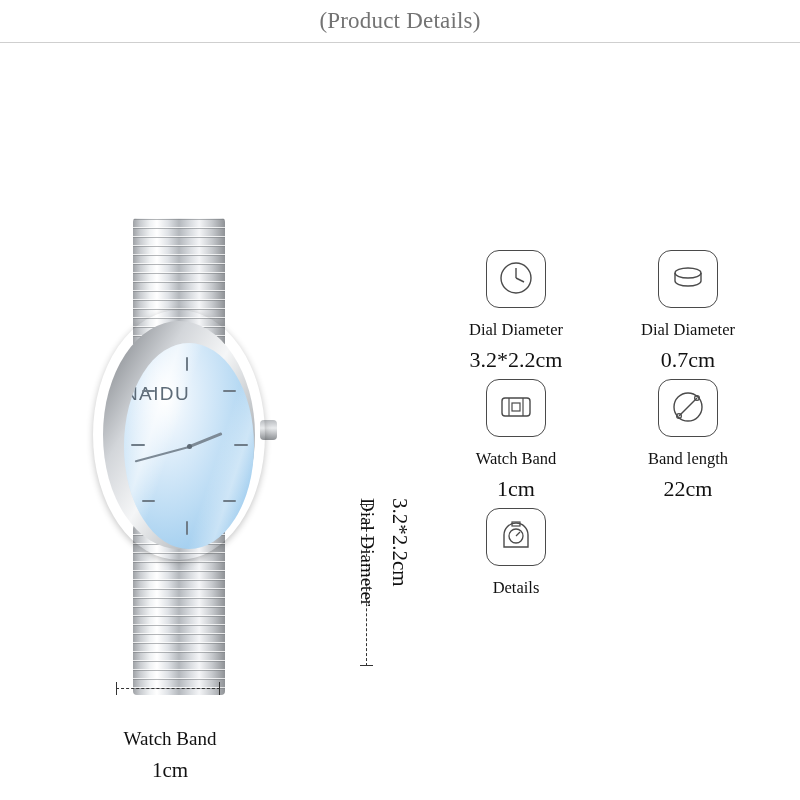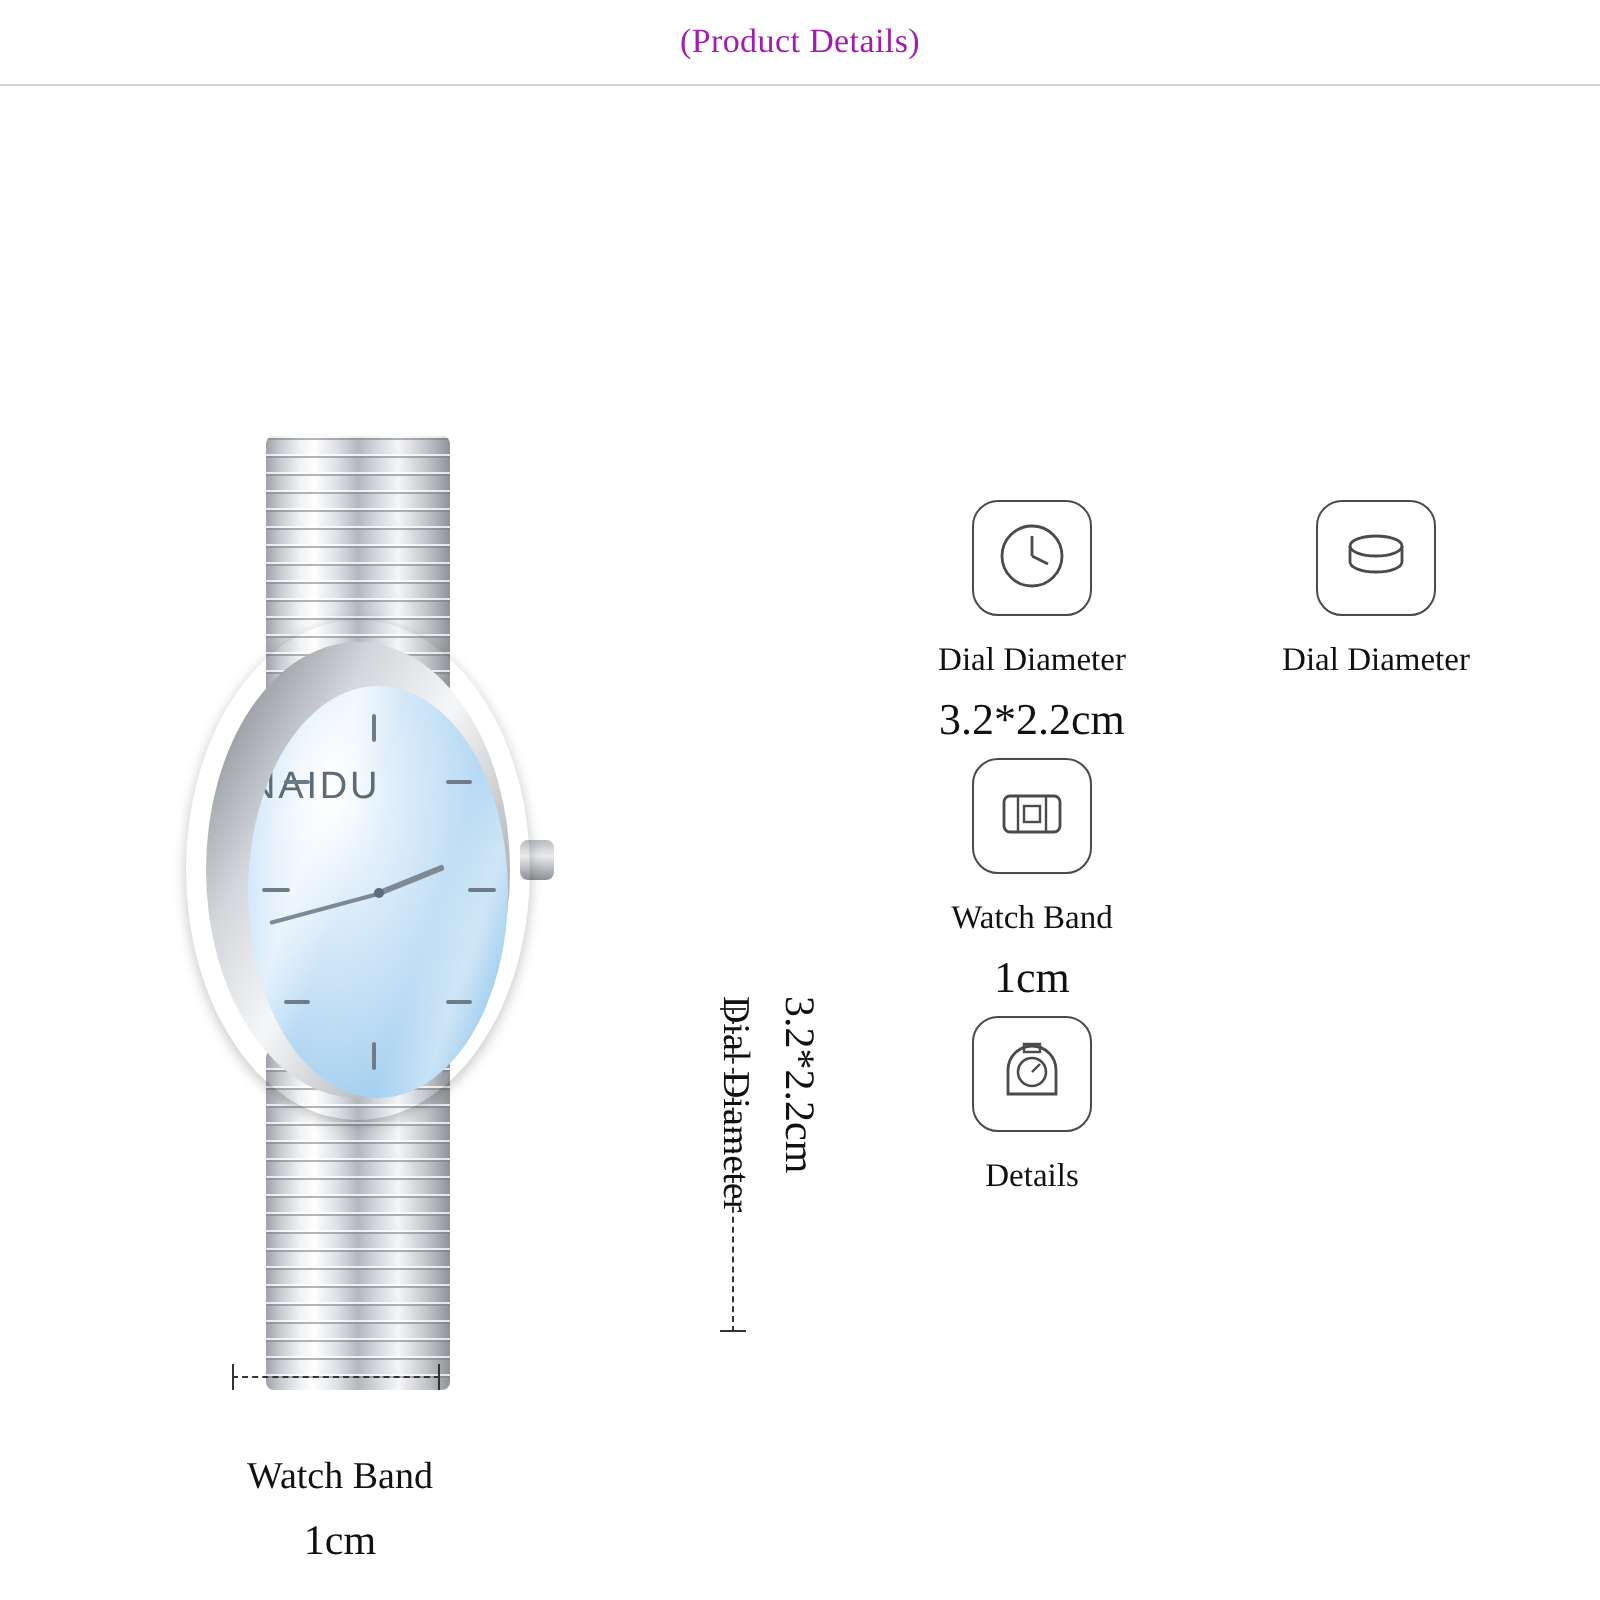--- a/index.html
+++ b/index.html
@@ -26,23 +26,23 @@
     position: absolute;
     top: 0;
     left: 0;
     width: 800px;
     height: 42px;
     display: flex;
     align-items: center;
     justify-content: center;
   }
   .header-title {
-    font-size: 17px;
+    font-size: 23px;
     letter-spacing: 0.2px;
-    color: #a21caf;
+    color: #737373;
   }
   .header-rule {
     position: absolute;
     top: 42px;
     left: 0;
     width: 800px;
     height: 1px;
     background: #cfcfcf;
   }
 
@@ -363,37 +363,50 @@
       </div>
 
       <div class="spec">
         <div class="icon-box">
           <svg width="56" height="54" viewBox="0 0 56 54">
             <ellipse cx="28" cy="22" rx="13" ry="5" fill="none" stroke="#4a4a4a" stroke-width="1.4"></ellipse>
             <path d="M15 22 L15 30 A13 5 0 0 0 41 30 L41 22" fill="none" stroke="#4a4a4a" stroke-width="1.4"></path>
           </svg>
         </div>
         <div class="s-name">Dial Diameter</div>
+        <div class="s-val">0.7cm</div>
       </div>
     </div>
 
     <div class="spec-row">
       <div class="spec">
         <div class="icon-box">
           <svg width="56" height="54" viewBox="0 0 56 54">
             <rect x="14" y="18" width="28" height="18" rx="3" fill="none" stroke="#4a4a4a" stroke-width="1.4"></rect>
             <line x1="21" y1="18" x2="21" y2="36" stroke="#4a4a4a" stroke-width="1.2"></line>
             <line x1="35" y1="18" x2="35" y2="36" stroke="#4a4a4a" stroke-width="1.2"></line>
             <rect x="24" y="23" width="8" height="8" fill="none" stroke="#4a4a4a" stroke-width="1.2"></rect>
           </svg>
         </div>
         <div class="s-name">Watch Band</div>
         <div class="s-val">1cm</div>
       </div>
 
+      <div class="spec">
+        <div class="icon-box">
+          <svg width="56" height="54" viewBox="0 0 56 54">
+            <circle cx="28" cy="27" r="14" fill="none" stroke="#4a4a4a" stroke-width="1.4"></circle>
+            <line x1="19" y1="36" x2="37" y2="18" stroke="#4a4a4a" stroke-width="1.4"></line>
+            <circle cx="19" cy="36" r="2.4" fill="none" stroke="#4a4a4a" stroke-width="1.2"></circle>
+            <circle cx="37" cy="18" r="2.4" fill="none" stroke="#4a4a4a" stroke-width="1.2"></circle>
+          </svg>
+        </div>
+        <div class="s-name">Band length</div>
+        <div class="s-val">22cm</div>
+      </div>
     </div>
 
     <div class="weight-row">
       <div class="spec weight-spec">
         <div class="icon-box">
           <svg width="56" height="54" viewBox="0 0 56 54">
             <path d="M16 38 L16 26 A12 12 0 0 1 40 26 L40 38 Z" fill="none" stroke="#4a4a4a" stroke-width="1.4"></path>
             <circle cx="28" cy="27" r="7" fill="none" stroke="#4a4a4a" stroke-width="1.3"></circle>
             <line x1="28" y1="27" x2="32" y2="23" stroke="#4a4a4a" stroke-width="1.2"></line>
             <rect x="24" y="13" width="8" height="4" fill="none" stroke="#4a4a4a" stroke-width="1.2"></rect>

